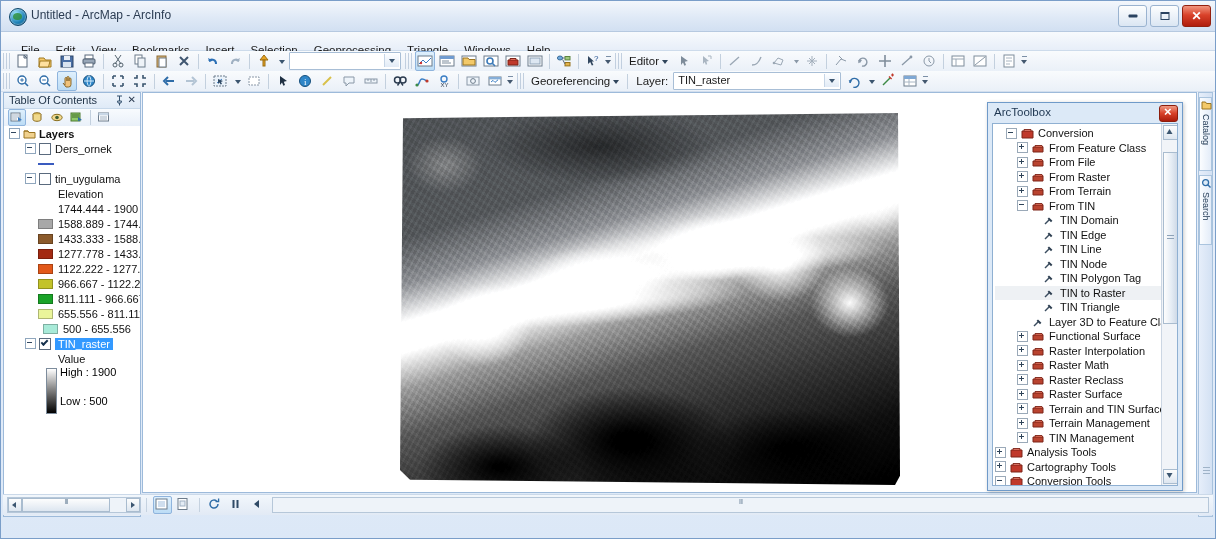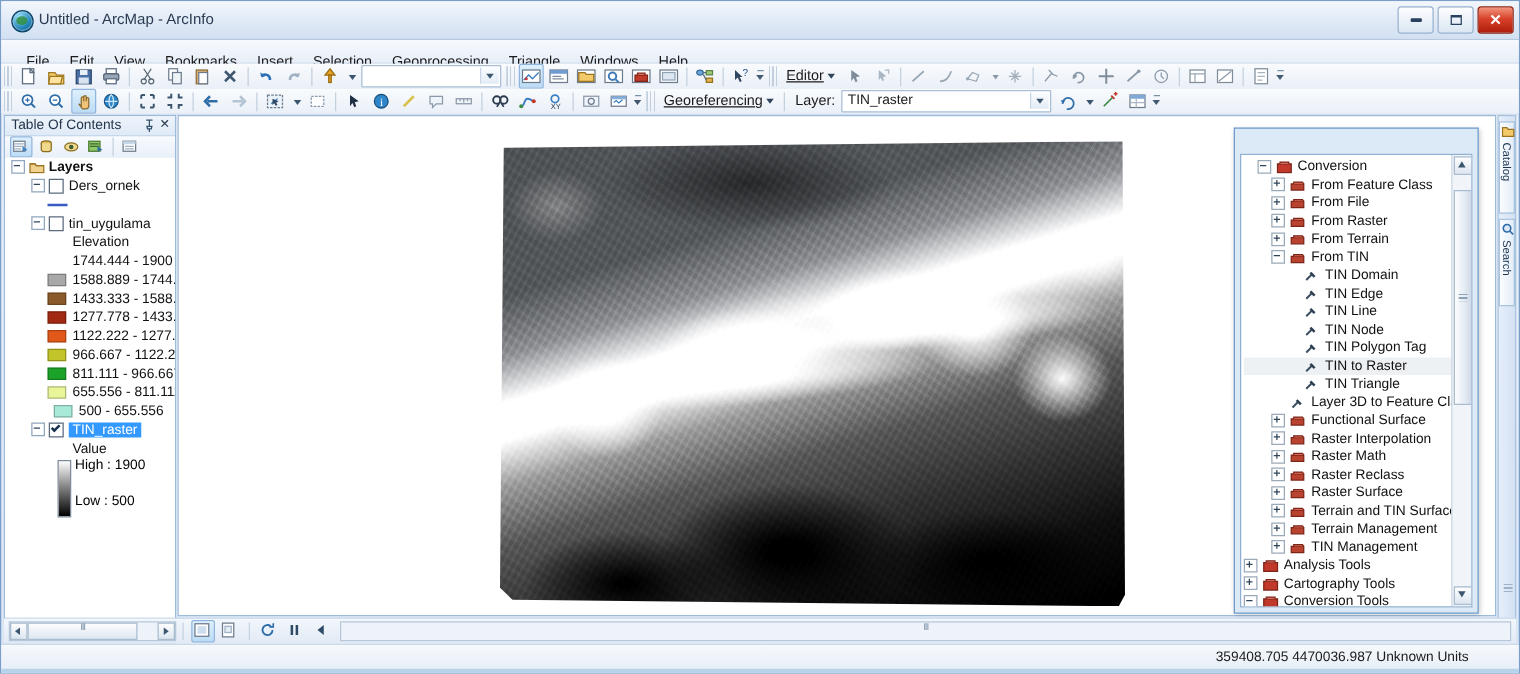--- a/index.html
+++ b/index.html
@@ -57,21 +57,21 @@
   .tsep{width:1px;height:15px;background:#c3d0de;margin:0 3px;flex:none;}
   .tcombo{width:110px;height:16px;border:1px solid #a8bed6;background:#fff;
     margin:0 2px;flex:none;position:relative;border-radius:1px;}
   .tcombo .arrow{position:absolute;right:1px;top:1px;width:14px;height:13px;
     background:linear-gradient(#fbfdff,#e2ebf6);border-left:1px solid #c6d5e6;}
   .tcombo .arrow:after{content:"";position:absolute;left:4px;top:5px;
     border-left:3px solid transparent;border-right:3px solid transparent;border-top:4px solid #3b556f;}
   .tcombo .val{position:absolute;left:4px;top:1px;font-size:11px;line-height:13px;color:#1a1a1a;}
   .tlabel{font-size:11.5px;color:#1a1a1a;margin:0 3px 0 5px;flex:none;white-space:nowrap;}
   .tmenu{font-size:11.5px;color:#1a1a1a;padding:1px 4px;flex:none;white-space:nowrap;
-    border:1px solid transparent;border-radius:2px;text-decoration:underline;}
+    border:1px solid transparent;border-radius:2px;}
   .tcaret{display:inline-block;margin-left:3px;border-left:3px solid transparent;
     border-right:3px solid transparent;border-top:4px solid #30455c;vertical-align:middle;}
   .ovf{width:9px;height:16px;flex:none;position:relative;}
   .ovf:before{content:"";position:absolute;left:2px;top:3px;width:5px;height:1px;background:#7b8fa6;}
   .ovf:after{content:"";position:absolute;left:1px;top:7px;border-left:3.5px solid transparent;
     border-right:3.5px solid transparent;border-top:4px solid #44586f;}
 
   
   .toc{position:absolute;left:2px;top:91px;width:138px;height:425px;
     background:#f3f7fc;border:1px solid #9dbada;box-sizing:border-box;}
@@ -797,20 +797,24 @@
   </div>
 
   <div class="mapwrap">
     <div class="raster">
       <div class="ridge"></div>
       <div class="grain"></div>
     </div>
   </div>
 
   <div class="atb">
+    <div class="atb-head">
+      <div class="t">ArcToolbox</div>
+      <div class="atb-close"></div>
+    </div>
     <div class="atb-body">
       <div class="atb-list" id="atb-list">
           <div class="trow">
             <div class="tindent" style="width: 11px;"></div>
             <div class="tbox"></div>
             <svg class="ticon" viewBox="0 0 15 12">
               <path d="M2 4h11v7H2z" fill="#c0392b" stroke="#7d2418"></path>
               <path d="M4 4V2.6h7V4" fill="#e07a6b" stroke="#7d2418"></path>
             </svg>
             <span>Conversion</span>
@@ -1084,18 +1088,14 @@
     <div class="vbtn"><svg width="15" height="14">
           <rect x="4.5" y="3" width="2" height="8" fill="#2f4a66"></rect>
           <rect x="8.5" y="3" width="2" height="8" fill="#2f4a66"></rect>
         </svg></div>
     <div class="vbtn"><svg width="15" height="14">
           <path d="M10 3l-5 4 5 4z" fill="#2f4a66"></path>
         </svg></div>
     <div class="vb-track"></div>
   </div>
 
-  <div class="statusbar">
-    <div class="coords">359408.705  4470036.987  Unknown Units</div>
-    <div class="tail"></div>
-  </div>
 
 </div>
 
 </body></html>

